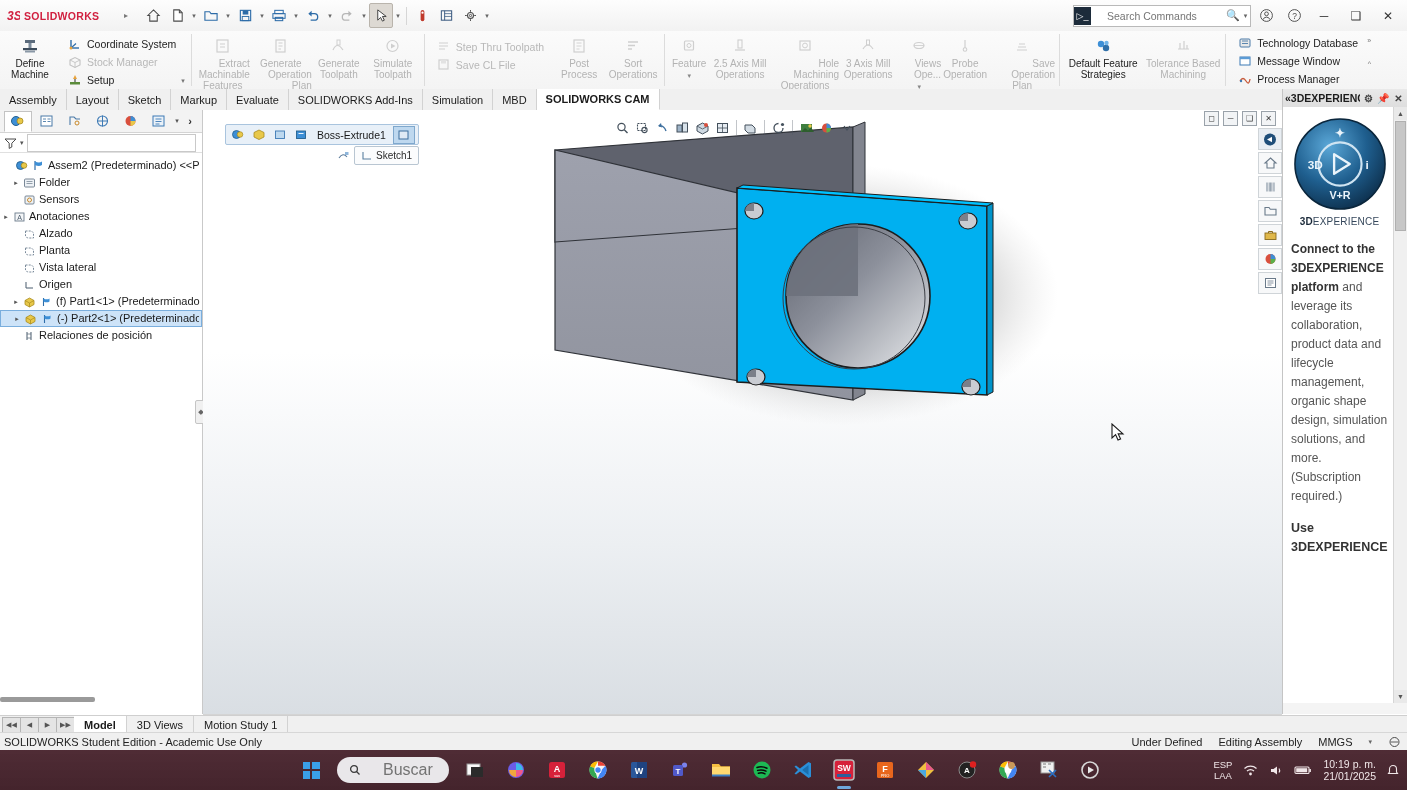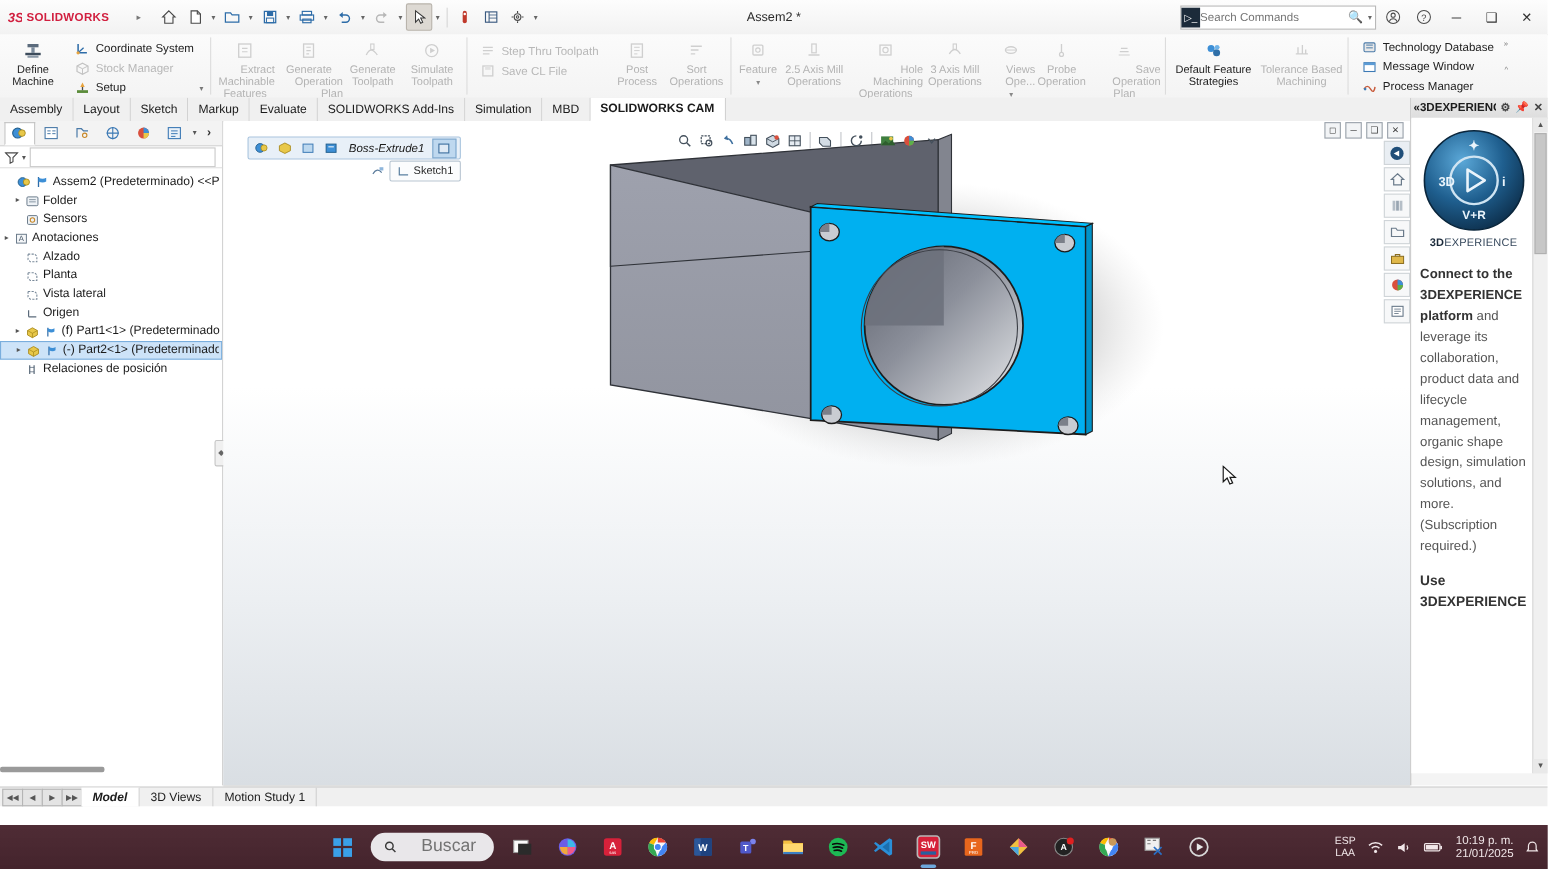--- a/index.html
+++ b/index.html
@@ -25,21 +25,21 @@
   .qbtn.active{background:#ddd9d3;border-color:#b9b4ac;}
   .qdrop{width:10px;height:23px;display:flex;align-items:center;justify-content:center;
     color:#666;font-size:7px;}
   .qsep{width:1px;height:18px;background:#d6d6d6;margin:0 3px;}
   .doc-title{position:absolute;left:0;right:0;text-align:center;font-size:11.5px;color:#2b2b2b;pointer-events:none;}
   .title-right{margin-left:auto;display:flex;align-items:center;padding-right:4px;gap:2px;}
   .searchbox{display:flex;align-items:center;width:176px;height:20px;border:1px solid #b9b9b9;background:#fff;}
   .searchbox .si{width:17px;height:18px;background:#1c2b3a;color:#fff;font-size:9px;
     display:flex;align-items:center;justify-content:center;}
   .searchbox input{border:0;outline:0;flex:1;font-family:"Liberation Sans",sans-serif;font-size:10.5px;
-    color:#555;padding-left:0;background:transparent;width:10px;}
+    color:#555;padding-left:16px;background:transparent;width:10px;}
   .searchbox .mag{width:16px;text-align:center;color:#555;font-size:11px;}
   .searchbox .cv{width:9px;text-align:center;color:#666;font-size:7px;}
   .ticon{width:26px;height:26px;display:flex;align-items:center;justify-content:center;color:#444;font-size:13px;}
   .wbtn{width:30px;height:28px;display:flex;align-items:center;justify-content:center;color:#333;font-size:12px;}
 
   
   .ribbon{position:absolute;left:0;top:31px;width:1407px;height:58px;
     background:linear-gradient(#fbfbfb,#f4f4f4);border-bottom:1px solid #d8d8d8;
     display:flex;align-items:stretch;overflow:hidden;}
   .rgroup{display:flex;align-items:flex-start;padding:2px 3px;height:100%;box-sizing:border-box;}
@@ -89,21 +89,21 @@
 
   
   .graphics{position:absolute;left:203px;top:110px;width:1079px;height:604px;
     background:linear-gradient(#ffffff 0%,#ffffff 40%,#eceff2 72%,#d9dee3 100%);overflow:hidden;}
   .gfx-top{position:absolute;right:0;top:0;width:105px;height:17px;display:flex;align-items:center;
     justify-content:flex-end;gap:4px;padding-right:6px;}
   .gfx-win{width:13px;height:13px;border:1px solid #9aa2aa;background:#f2f4f6;font-size:8px;
     display:flex;align-items:center;justify-content:center;color:#3a3a3a;}
   .breadcrumb{position:absolute;left:22px;top:14px;display:flex;align-items:center;}
   .bc-pill{display:flex;align-items:center;height:19px;background:#e8f0f8;border:1px solid #a9c4de;
-    border-radius:2px;padding:0 3px;gap:3px;font-style:italic;}
+    border-radius:2px;padding:0 3px;gap:3px;}
   .bc-item{width:18px;height:16px;display:flex;align-items:center;justify-content:center;}
   .bc-text{font-size:10.5px;color:#1a1a1a;padding:0 4px;}
   .bc-sel{width:20px;height:16px;background:#bed8ef;border:1px solid #7fa8cd;display:flex;
     align-items:center;justify-content:center;}
   .sketch-chip{position:absolute;left:134px;top:36px;display:flex;align-items:center;gap:4px;}
   .sk-box{display:flex;align-items:center;gap:3px;border:1px solid #b9c6d2;background:#fbfcfd;
     height:17px;padding:0 6px;border-radius:2px;font-size:10px;color:#2b2b2b;}
   .headsup{position:absolute;left:407px;top:7px;display:flex;align-items:center;gap:1px;
     padding:1px 3px;}
   .hu{width:19px;height:19px;display:flex;align-items:center;justify-content:center;}
@@ -144,21 +144,21 @@
   
   .hscroll{position:absolute;left:203px;top:714px;width:1079px;height:12px;background:#f0f0f0;border-top:1px solid #d4d4d4;}
   .hthumb{position:absolute;left:0;top:1px;width:1050px;height:9px;background:#cdcdcd;}
   .sheetbar{position:absolute;left:0;top:715px;width:1407px;height:17px;background:#f0f0f0;
     border-top:1px solid #cfcfcf;display:flex;align-items:center;}
   .navbtns{display:flex;align-items:center;margin-left:2px;}
   .nb{width:17px;height:14px;border:1px solid #b5b5b5;background:#e4e4e4;display:flex;align-items:center;
     justify-content:center;font-size:7px;color:#555;margin-right:-1px;}
   .stab{height:17px;display:flex;align-items:center;padding:0 10px;font-size:11px;color:#1b1b1b;
     border-right:1px solid #d2d2d2;}
-  .stab.active{background:#fff;font-weight:bold;font-style:italic;}
+  .stab.active{background:#fff;font-weight:bold;}
   .statusbar{position:absolute;left:0;top:732px;width:1407px;height:18px;background:#f0f0f0;
     border-top:1px solid #d7d7d7;display:flex;align-items:center;font-size:11px;color:#222;}
   .sb-left{padding-left:4px;}
   .sb-right{margin-left:auto;display:flex;align-items:center;gap:16px;padding-right:6px;}
   .sb-caret{font-size:7px;color:#666;}
 
   
   .taskbar{position:absolute;left:0;top:750px;width:1407px;height:40px;
     background:linear-gradient(rgba(66,28,38,.93),rgba(58,24,33,.95));
     backdrop-filter:blur(6px);display:flex;align-items:center;}
@@ -266,21 +266,20 @@
               <line x1="8" y1="2.2" x2="8" y2="4"></line>
               <line x1="8" y1="12" x2="8" y2="13.8"></line>
               <line x1="2.2" y1="8" x2="4" y2="8"></line>
               <line x1="12" y1="8" x2="13.8" y2="8"></line>
             </g>
           </svg>
       </div>
       <div class="qdrop">▾</div>
     </div>
 
-    <div class="doc-title">Assem2 *</div>
 
     <div class="title-right">
       <div class="searchbox">
         <div class="si">▷_</div>
         <input placeholder="Search Commands" style="">
         <div class="mag">🔍</div>
         <div class="cv">▾</div>
       </div>
       <div class="ticon">
         <svg width="15" height="15" viewBox="0 0 16 16">
@@ -1056,20 +1055,35 @@
       <div class="nb">◀◀</div>
       <div class="nb">◀</div>
       <div class="nb">▶</div>
       <div class="nb">▶▶</div>
     </div>
     <div class="stab active">Model</div>
     <div class="stab">3D Views</div>
     <div class="stab">Motion Study 1</div>
   </div>
 
+  <div class="statusbar">
+    <span class="sb-left">SOLIDWORKS Student Edition - Academic Use Only</span>
+    <div class="sb-right">
+      <span>Under Defined</span>
+      <span>Editing Assembly</span>
+      <span>MMGS</span>
+      <span class="sb-caret">▾</span>
+      <span>
+        <svg width="13" height="12" viewBox="0 0 13 12">
+            <circle cx="6.5" cy="6" r="4.5" fill="none" stroke="#4a4a4a" stroke-width="1"></circle>
+            <path d="M3 6 h7" stroke="#4a4a4a" stroke-width=".9"></path>
+          </svg>
+      </span>
+    </div>
+  </div>
 
   <div class="taskbar">
     <div class="tb-center">
       <div class="tbi">
         <div class="win-logo">
             <i></i>
             <i></i>
             <i></i>
             <i></i>
           </div>

